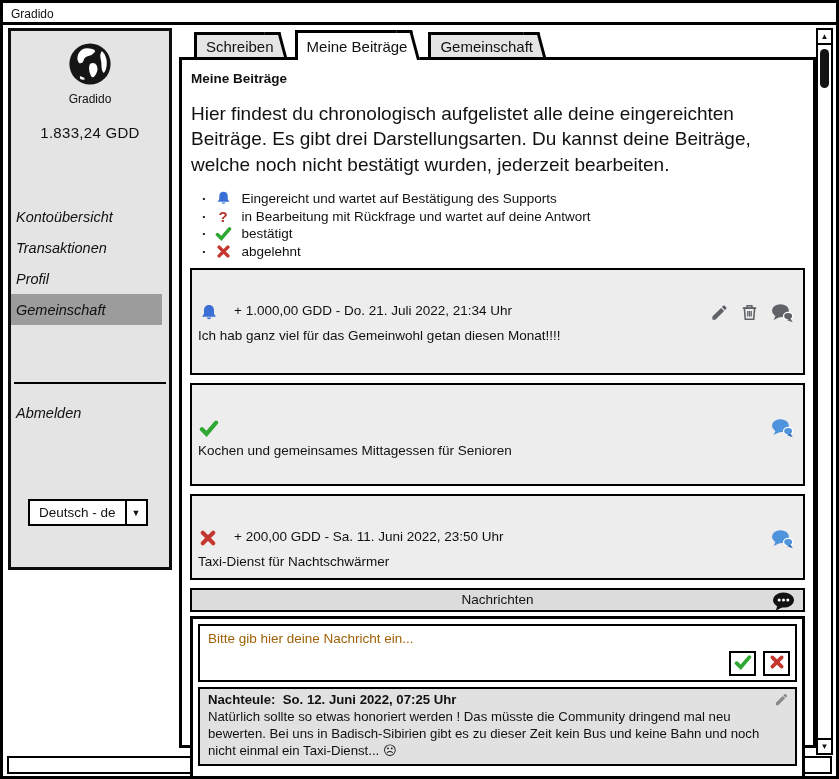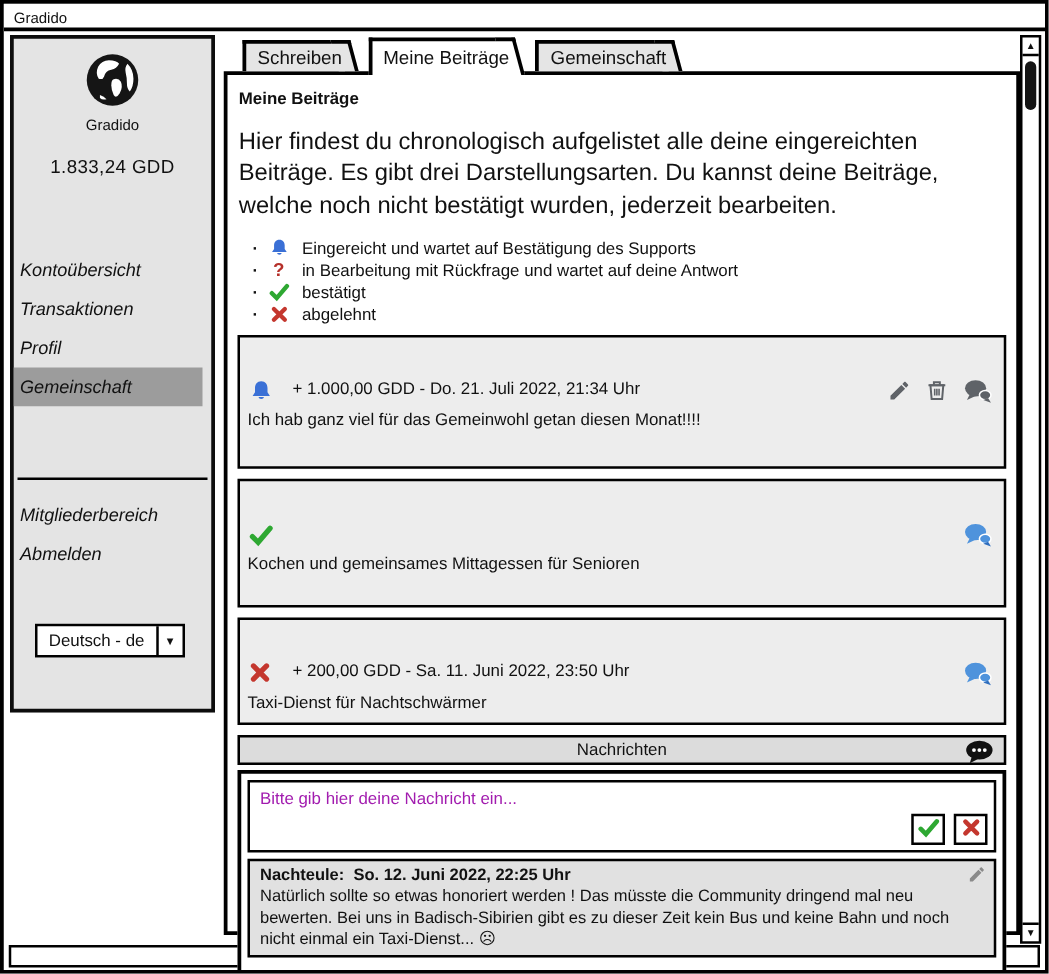--- a/index.html
+++ b/index.html
@@ -50,21 +50,21 @@
   .actions svg { display:block; }
   .card-body { font-size:13.5px; padding:4px 8px 30px 6px; }
   .card-body.mid { padding-bottom:26px; }
   .card-body.small { padding-bottom:9px; }
 
   .msg-bar { margin-top:8px; border:2.5px solid #000; background:#dcdcdc; height:24px; position:relative; display:flex; align-items:center; justify-content:center; font-size:13.5px; }
   .msg-bar-icon { position:absolute; right:7px; top:1px; }
 
   .msg-panel { margin-top:4px; border:3px solid #000; padding:5px; height:220px; background:#fff; }
   .msg-input { border:2.5px solid #000; height:58px; position:relative; background:#fff; cursor:text; }
-  .placeholder { position:absolute; top:5px; left:8px; color:#a21caf; font-size:13.5px; }
+  .placeholder { position:absolute; top:5px; left:8px; color:#a16207; font-size:13.5px; }
   .input-btns { position:absolute; right:5px; bottom:4px; display:flex; gap:7px; }
   .ibtn { width:27px; height:25px; border:2.5px solid #000; background:#fff; display:flex; align-items:center; justify-content:center; padding:0; cursor:pointer; }
 
   .msg { margin-top:5px; border:2.5px solid #000; background:#e1e1e1; padding:3px 8px 5px; font-size:13.2px; position:relative; }
   .msg-head { font-weight:bold; }
   .msg-edit { position:absolute; top:3px; right:6px; }
   .msg-text { margin-top:1px; line-height:1.3; }
 
   
   .vscroll { position:absolute; right:3px; top:25px; width:17px; height:727px; border:2.5px solid #000; background:#fff; z-index:8; }
@@ -108,23 +108,20 @@
           <span>Profil</span>
         </div>
       <div class="nav-item active">
           <span>Gemeinschaft</span>
         </div>
     </div>
 
     <hr class="side-divider">
 
     <div class="nav2">
-      <div class="nav-item">
-          <span>Mitgliederbereich</span>
-        </div>
       <div class="nav-item">
           <span>Abmelden</span>
         </div>
     </div>
 
     <div class="lang-select">
       <span class="dd-text">Deutsch - de</span>
       <span class="dd-btn">▼</span>
     </div>
   </div>
@@ -280,21 +277,21 @@
             <span><svg width="16" height="16" viewBox="0 0 24 24">
                   <path d="M5 5 L19 19 M19 5 L5 19" stroke="#c4372e" stroke-width="5.5" stroke-linecap="round"></path>
                 </svg></span>
           </button>
         </span>
       </div>
 
       <div class="msg">
         <div class="msg-head">
           <span>Nachteule:&nbsp; </span>
-          <span>So. 12. Juni 2022, 22:25 Uhr</span>
+          <span>So. 12. Juni 2022, 07:25 Uhr</span>
         </div>
         <span class="msg-edit">
           <svg width="15" height="15" viewBox="0 0 24 24">
               <path fill="#8a8a8a" d="M3 17.2V21h3.8L17.8 10 14 6.2 3 17.2zM20.7 7.1c.4-.4.4-1 0-1.4l-2.4-2.4c-.4-.4-1-.4-1.4 0L15 5.2 18.8 9l1.9-1.9z"></path>
             </svg>
         </span>
         <div class="msg-text">Natürlich sollte so etwas honoriert werden !  Das müsste die Community dringend mal neu bewerten. Bei uns in Badisch-Sibirien gibt es zu dieser Zeit kein Bus und keine Bahn und noch nicht einmal ein Taxi-Dienst... ☹</div>
       </div>
 
 

